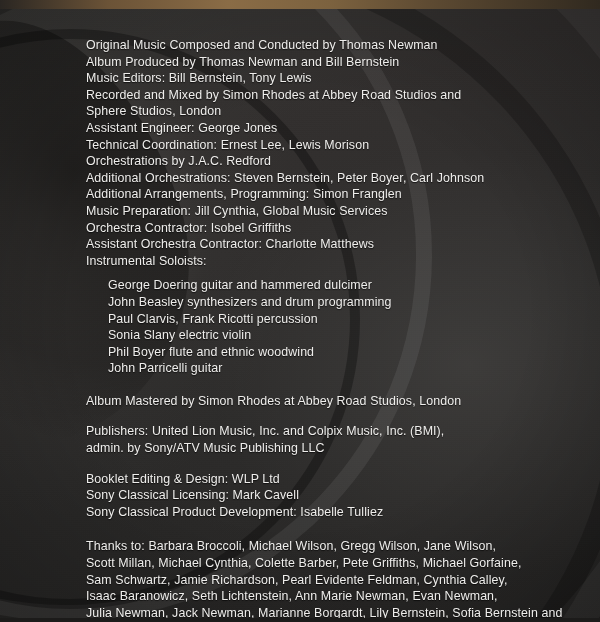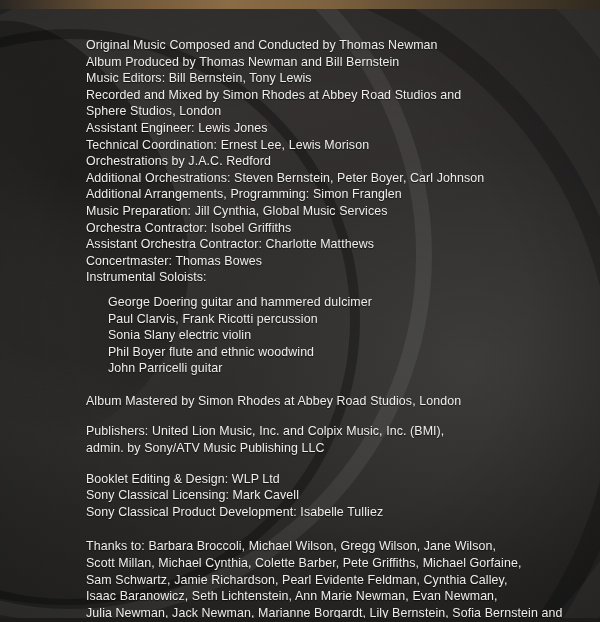--- a/index.html
+++ b/index.html
@@ -161,34 +161,34 @@
     <div class="vignette"></div>
 
     <div class="credits">
 
       <div class="blockwrap">
         <div class="line">Original Music Composed and Conducted by Thomas Newman</div>
         <div class="line">Album Produced by Thomas Newman and Bill Bernstein</div>
         <div class="line">Music Editors: Bill Bernstein, Tony Lewis</div>
         <div class="line">Recorded and Mixed by Simon Rhodes at Abbey Road Studios and</div>
         <div class="line">Sphere Studios, London</div>
-        <div class="line">Assistant Engineer: Lewis Jones</div>
+        <div class="line">Assistant Engineer: George Jones</div>
         <div class="line">Technical Coordination: Ernest Lee, Lewis Morison</div>
         <div class="line">Orchestrations by J.A.C. Redford</div>
         <div class="line">Additional Orchestrations: Steven Bernstein, Peter Boyer, Carl Johnson</div>
         <div class="line">Additional Arrangements, Programming: Simon Franglen</div>
         <div class="line">Music Preparation: Jill Cynthia, Global Music Services</div>
         <div class="line">Orchestra Contractor: Isobel Griffiths</div>
         <div class="line">Assistant Orchestra Contractor: Charlotte Matthews</div>
-        <div class="line">Concertmaster: Thomas Bowes</div>
         <div class="line">Instrumental Soloists:</div>
       </div>
 
       <div class="soloists">
         <div class="line"><span>George Doering </span><span class="it">guitar</span><span> and </span><span class="it">hammered dulcimer</span></div>
+        <div class="line"><span>John Beasley </span><span class="it">synthesizers</span><span> and </span><span class="it">drum programming</span></div>
         <div class="line"><span>Paul Clarvis, Frank Ricotti </span><span class="it">percussion</span><span></span><span class="it"></span></div>
         <div class="line"><span>Sonia Slany </span><span class="it">electric violin</span><span></span><span class="it"></span></div>
         <div class="line"><span>Phil Boyer </span><span class="it">flute</span><span> and </span><span class="it">ethnic woodwind</span></div>
         <div class="line"><span>John Parricelli </span><span class="it">guitar</span><span></span><span class="it"></span></div>
       </div>
 
       <div class="gap-m"></div>
 
       <div class="blockwrap">
         <div class="line">Album Mastered by Simon Rhodes at Abbey Road Studios, London</div>

